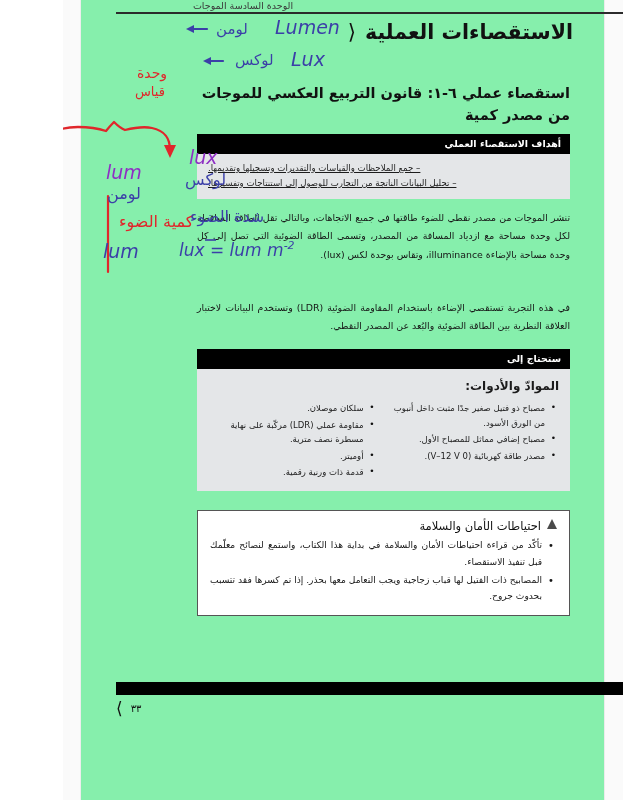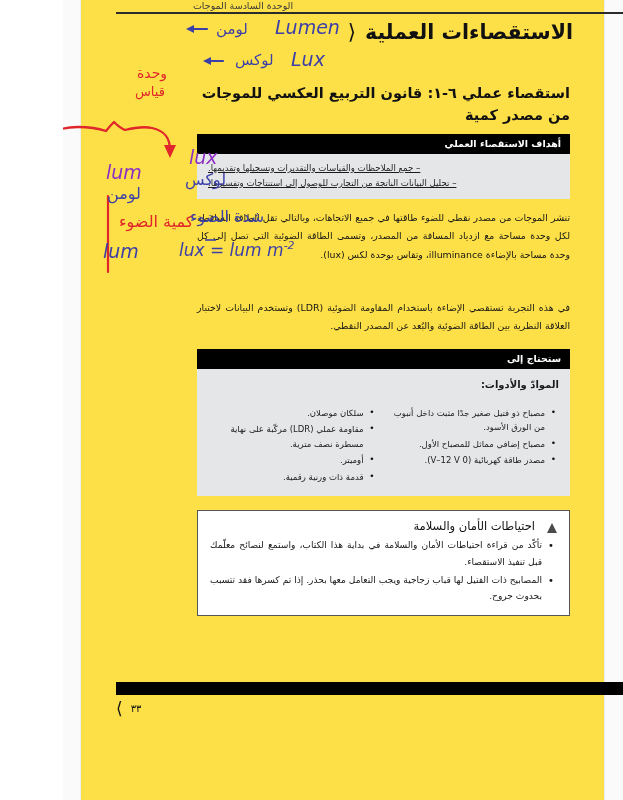--- a/index.html
+++ b/index.html
@@ -5,21 +5,21 @@
 <style>
   html, body {
     margin: 0;
     padding: 0;
     background: #ffffff;
   }
   #page {
     position: relative;
     width: 560px;
     height: 800px;
-    background: #fde047;
+    background: #86efac;
     overflow: hidden;
     font-family: "DejaVu Sans", "Liberation Sans", sans-serif;
   }
 
   
   .edge-strip {
     position: absolute;
     top: 0;
     height: 800px;
     background: #fafafa;
@@ -107,22 +107,22 @@
   }
 
   #box-objectives { top: 134px; right: 53px; width: 373px; }
   #box-objectives .box-body { text-align: left; text-decoration: underline; }
   #box-objectives .obj-line { display: block; }
 
   #box-needs { top: 349px; right: 53px; width: 373px; }
   #box-needs .box-body { padding: 7px 11px 9px 11px; }
   #needs-subtitle {
     font-weight: bold;
-    font-size: 10px;
-    margin-bottom: 12px;
+    font-size: 12px;
+    margin-bottom: 4px;
   }
   #needs-cols {
     display: flex;
     flex-direction: row;
     gap: 12px;
   }
   #needs-cols ul {
     margin: 0;
     padding: 0 14px 0 0;
     list-style: none;
@@ -162,23 +162,23 @@
     top: 510px;
     right: 53px;
     width: 373px;
     box-sizing: border-box;
     border: 1.3px solid #555555;
     background: #ffffff;
     padding: 8px 12px 9px 12px;
   }
   #safety-title-row {
     display: flex;
-    align-items: flex-end;
+    align-items: flex-start;
     justify-content: flex-start;
-    gap: 12px;
+    gap: 6px;
     margin-bottom: 4px;
   }
   #safety-title {
     font-size: 11.5px;
     color: #111111;
     letter-spacing: .5px;
   }
   .warn-tri {
     display: inline-block;
     width: 0; height: 0;

